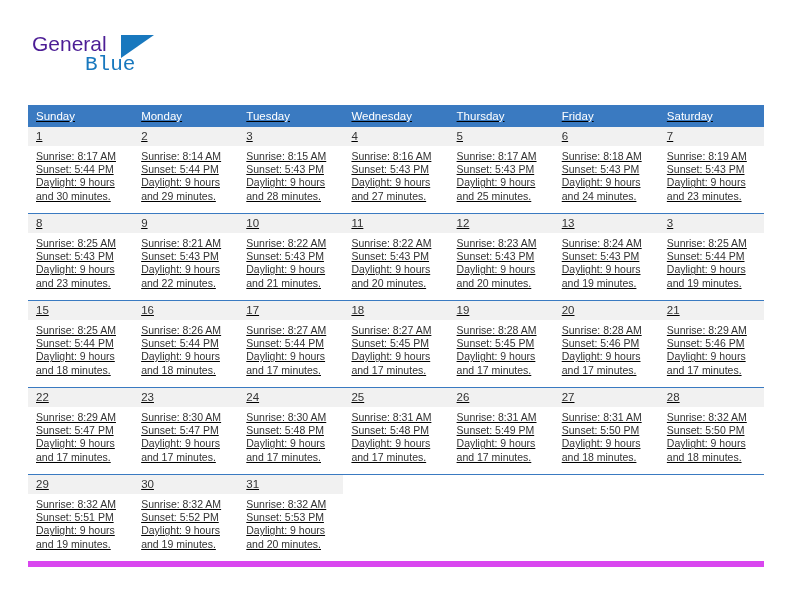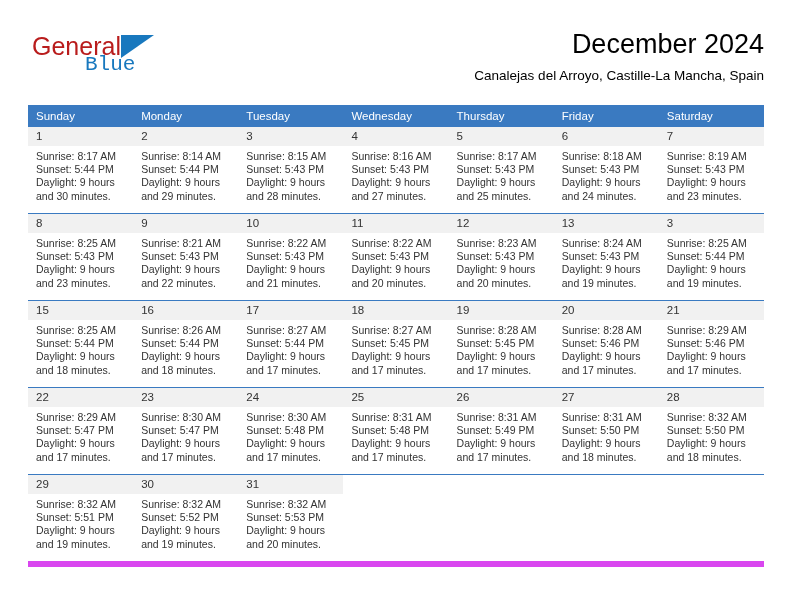--- a/index.html
+++ b/index.html
@@ -33,23 +33,23 @@
     position: absolute;
     left: 0;
     top: 4px;
     width: 200px;
     height: 56px;
   }
   .logo-general {
     position: absolute;
     left: 4px;
     top: 0px;
-    font-size: 25px;
+    font-size: 21px;
     letter-spacing: 0px;
-    color: #b91c1c;
+    color: #4c1d95;
     font-family: "Liberation Sans", sans-serif;
   }
   .logo-tri {
     position: absolute;
     left: 93px;
     top: 3px;
     width: 0;
     height: 0;
     border-left: 33px solid #1878be;
     border-bottom: 23px solid transparent;
@@ -84,20 +84,21 @@
   }
 
   
   .calendar {
     position: absolute;
     left: 28px;
     top: 105px;
     width: 736px;
     border-collapse: collapse;
     table-layout: fixed;
+    text-decoration: underline;
   }
   .calendar th {
     background: #3a7ac1;
     color: #ffffff;
     font-size: 11.5px;
     font-weight: normal;
     text-align: left;
     padding: 4px 0 4px 8px;
     height: 13px;
     border: none;
@@ -141,24 +142,20 @@
 <div class="page">
 
   <div class="header">
 
     <div class="logo">
       <span class="logo-general">General</span>
       <span class="logo-tri"></span>
       <span class="logo-blue">Blue</span>
     </div>
 
-    <div class="title-block">
-      <div class="cal-title">December 2024</div>
-      <div class="cal-subtitle">Canalejas del Arroyo, Castille-La Mancha, Spain</div>
-    </div>
 
   </div>
 
   <table class="calendar">
     <thead>
       <tr>
         <th>Sunday</th>
         <th>Monday</th>
         <th>Tuesday</th>
         <th>Wednesday</th>

